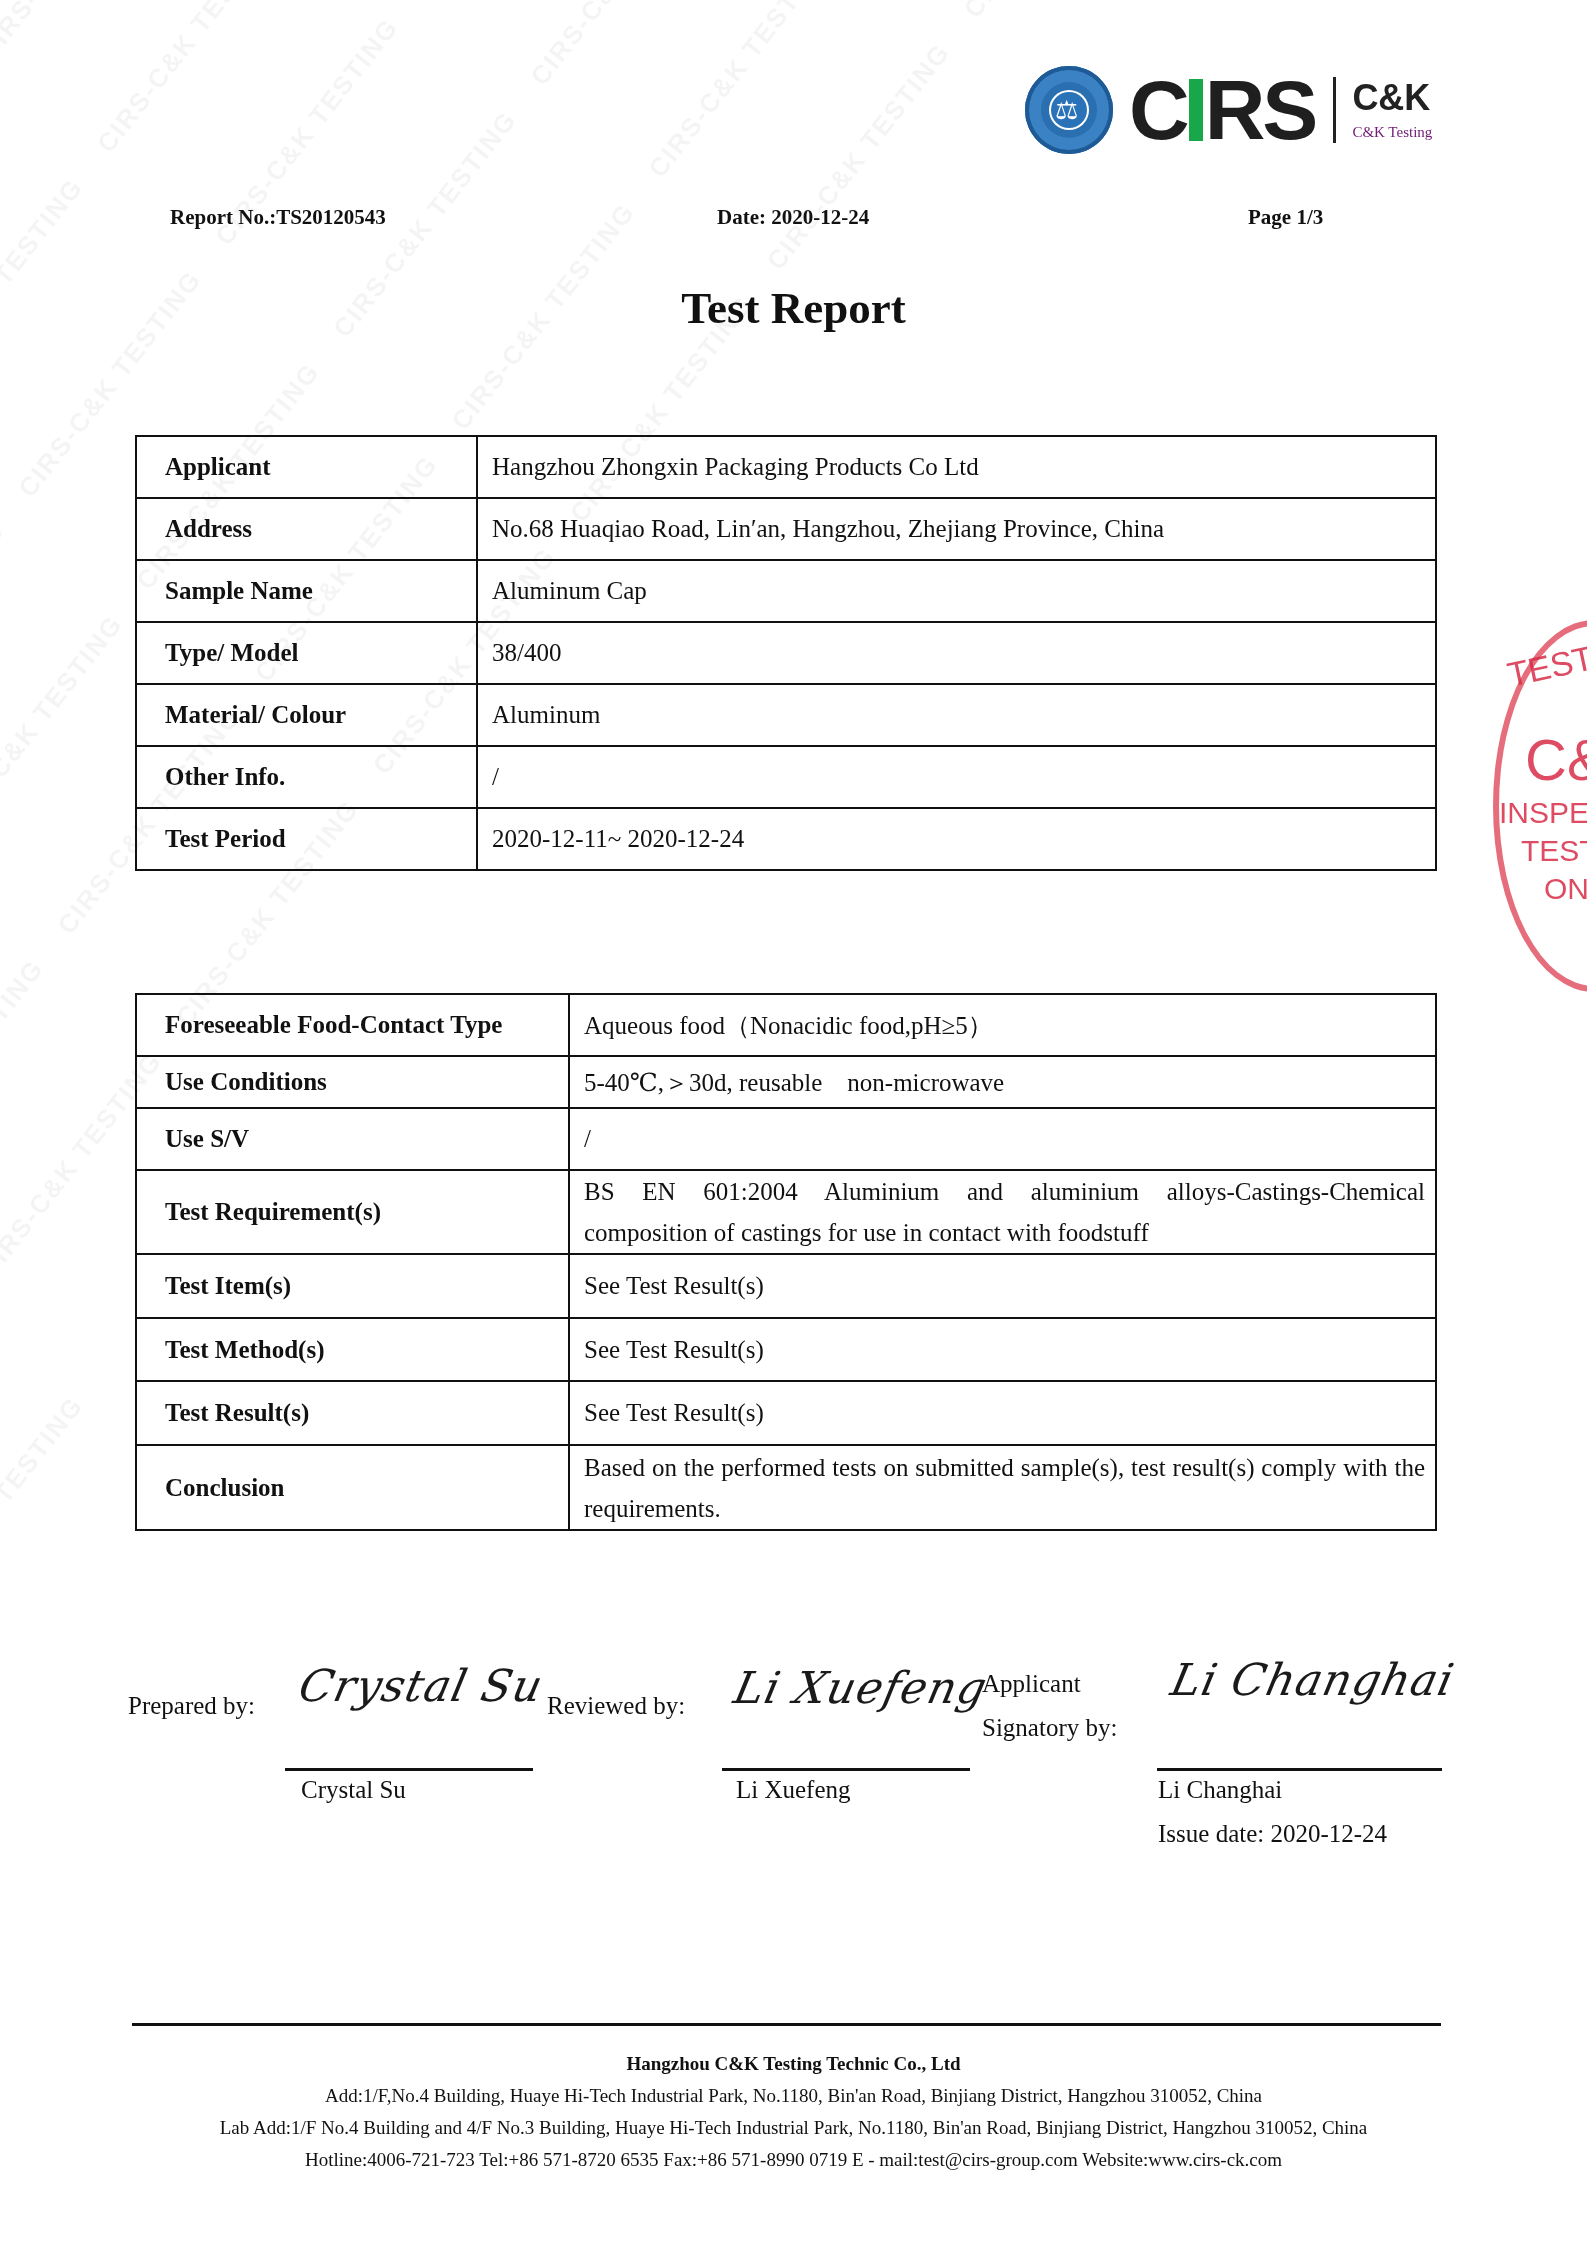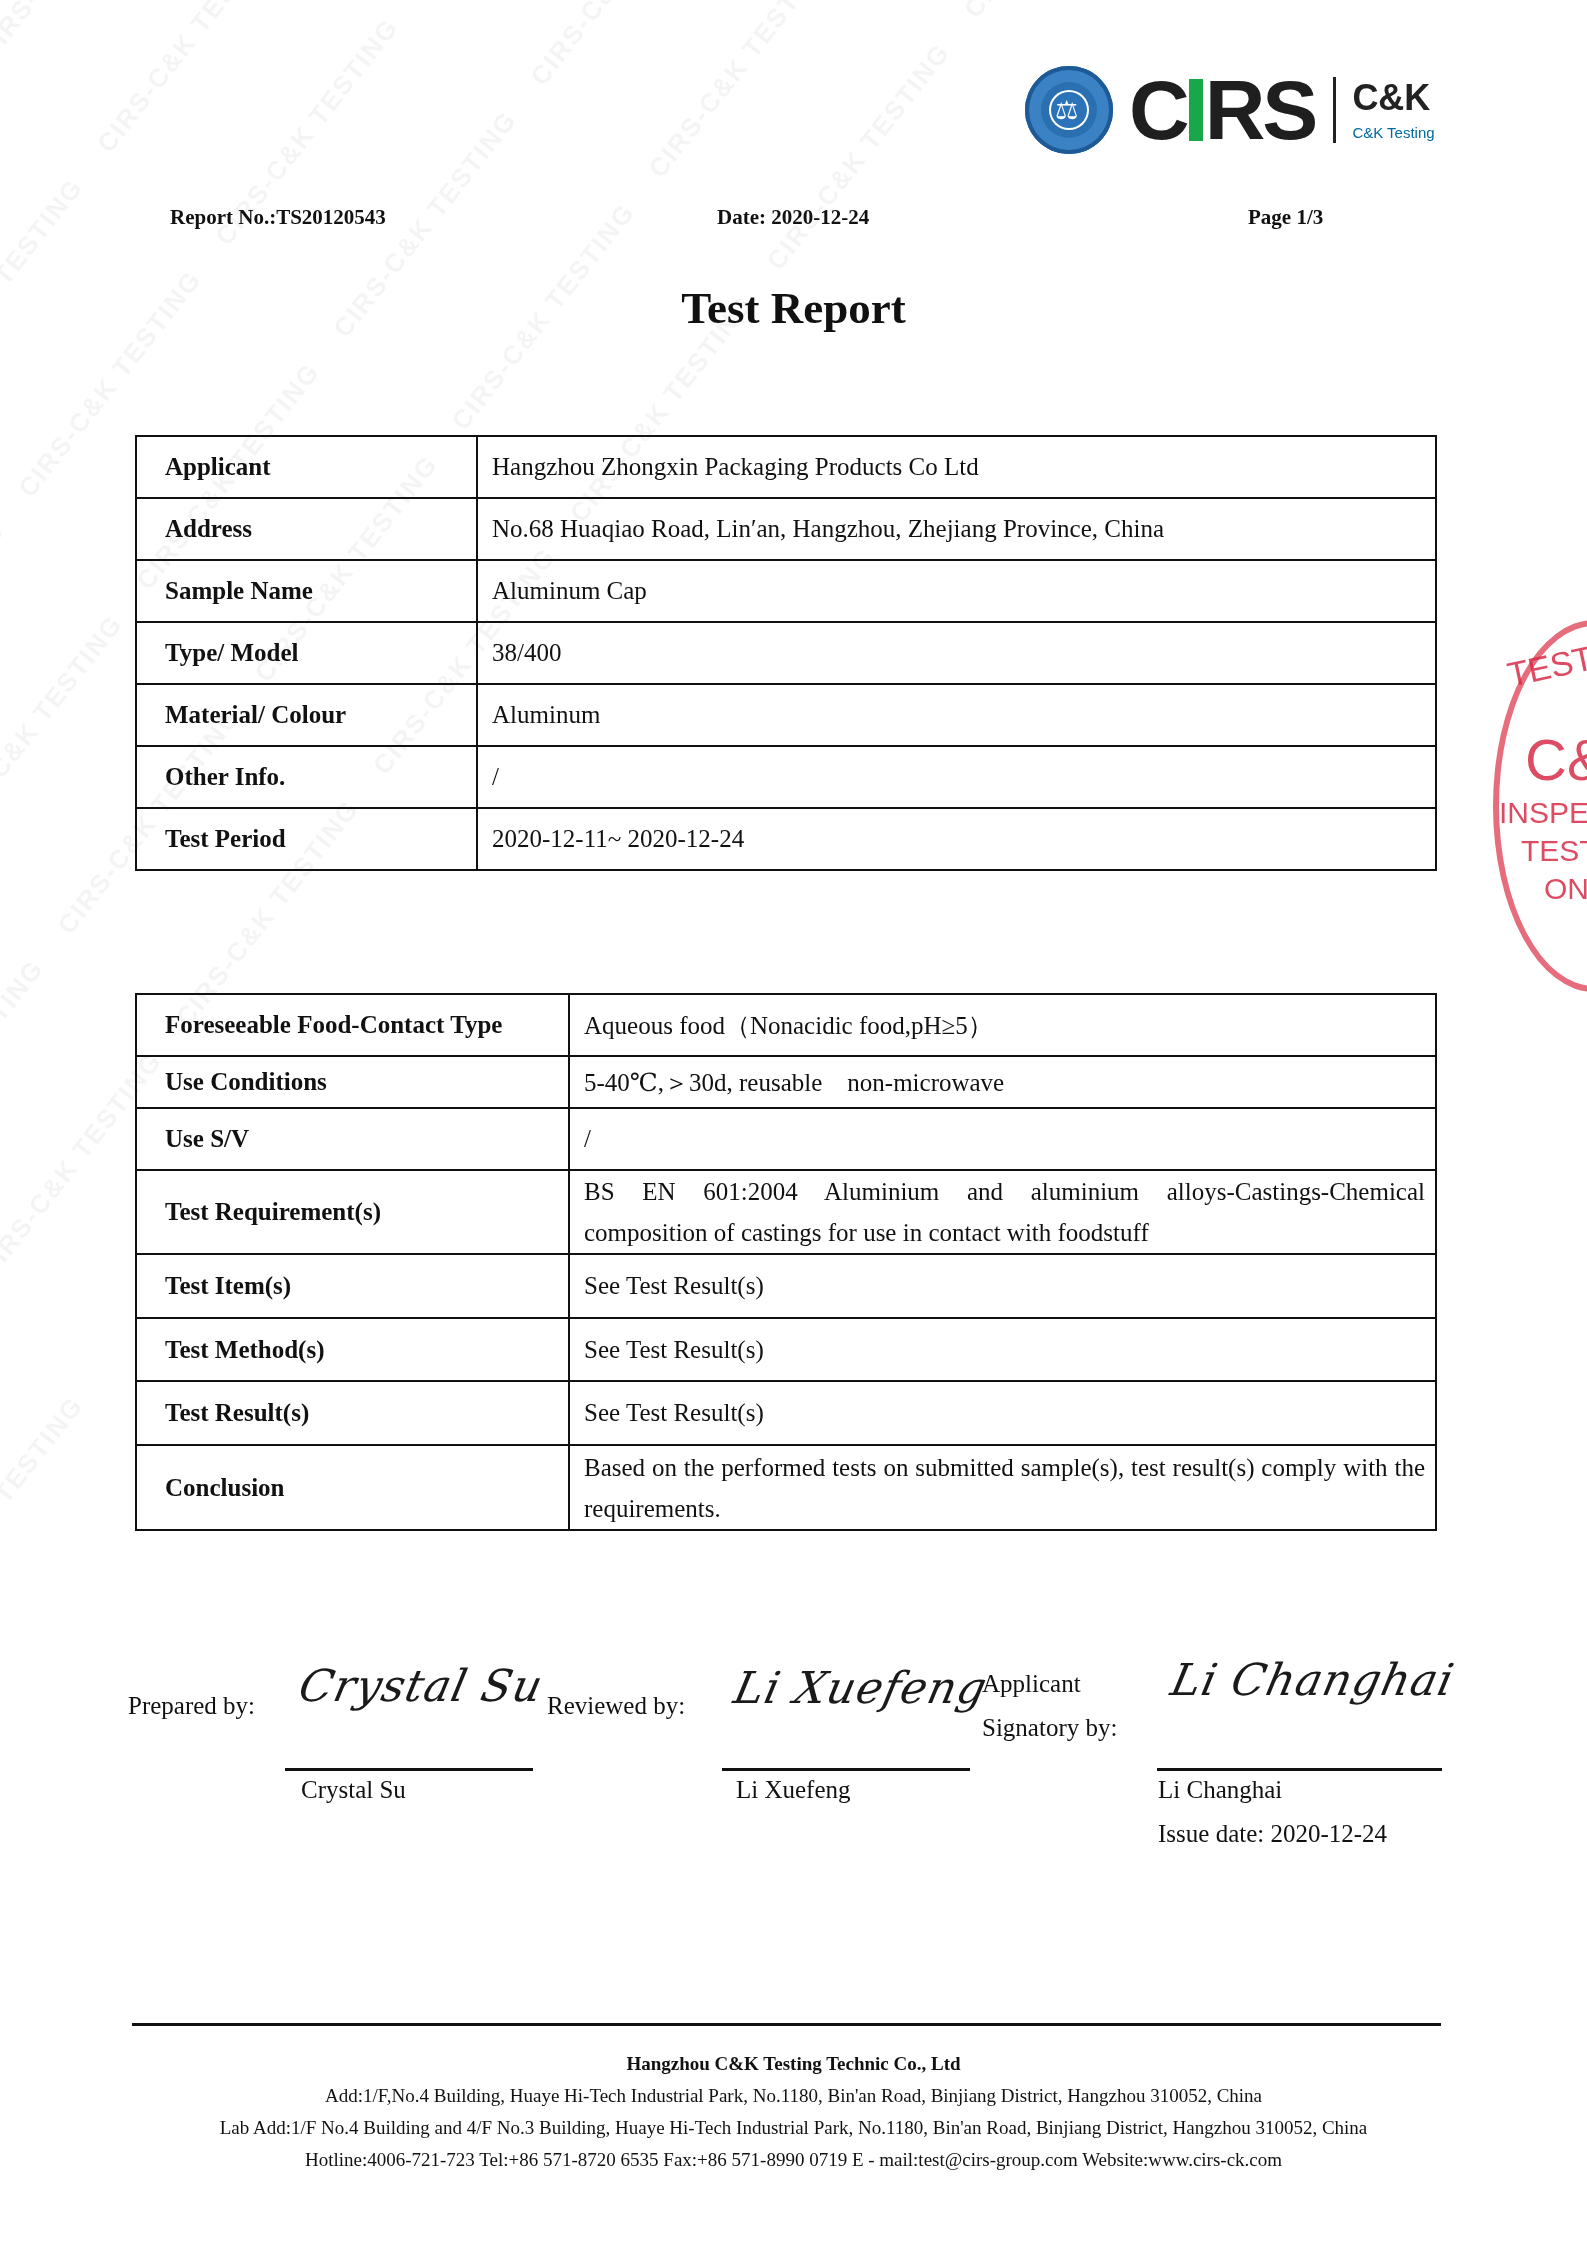--- a/index.html
+++ b/index.html
@@ -30,21 +30,21 @@
   .seal::before { content:""; position:absolute; left:24px; top:24px; width:40px; height:40px;
           border-radius:50%; background:#2b73b8; box-shadow:0 0 0 2px #fff inset; }
   .seal .scale { position:absolute; left:30px; top:30px; color:#fff; font-size:26px; line-height:28px;
           font-family:"DejaVu Sans", sans-serif; }
   .cirs { margin-left:16px; font-family:"Liberation Sans", sans-serif; font-weight:bold;
           font-size:84px; letter-spacing:-3px; color:#1f1f1f; line-height:1; position:relative; }
   .cirs .i-bar { display:inline-block; width:14px; height:62px; background:#18a84a; margin:0 2px; vertical-align:-2px; }
   .logo-sep { width:3px; height:66px; background:#222; margin:0 16px 0 18px; }
   .ck { font-family:"Liberation Sans", sans-serif; }
   .ck .big { font-size:36px; font-weight:bold; color:#222; line-height:1; }
-  .ck .small { font-size:15px; color:#0369a1; margin-top:8px; }
+  .ck .small { font-size:15px; color:#701a75; margin-top:8px;font-family:Liberation Serif, serif; }
 
   
   .hdr { top:205px; font-weight:bold; font-size:21px; }
   .title { top:282px; left:0; width:1587px; text-align:center; font-size:45px; font-weight:bold; }
 
   
   table.rep { position:absolute; z-index:1; border-collapse:collapse; left:135px; width:1302px;
               font-size:25px; }
   table.rep td { border:2.5px solid #111; padding:0 0 0 28px; vertical-align:middle; }
   table.rep td.lbl { font-weight:bold; padding-left:28px; }

